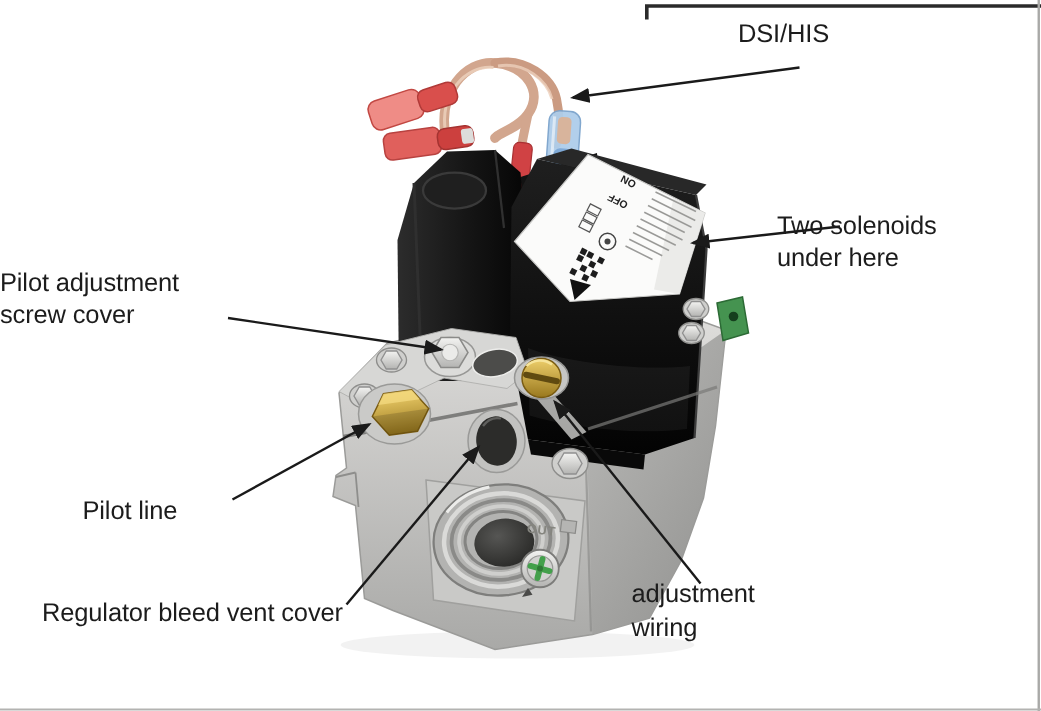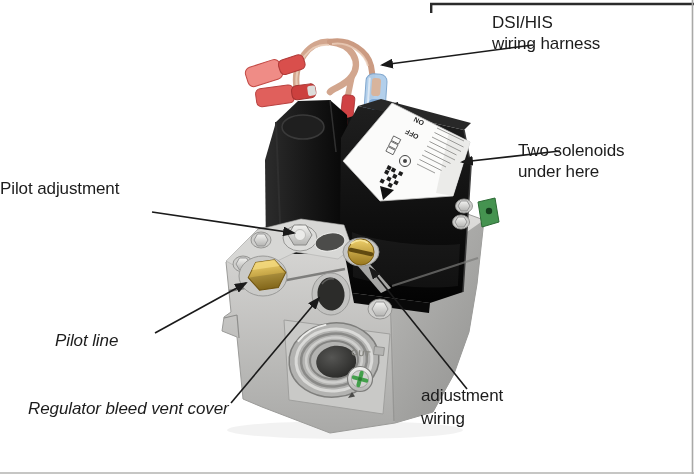--- a/index.html
+++ b/index.html
@@ -6,21 +6,21 @@
   .canvas{
     position:relative;width:694px;height:474px;background:#ffffff;overflow:hidden;
     font-family:"Liberation Sans",sans-serif;
   }
   .art{position:absolute;left:0;top:0;}
   .callout{
     position:absolute;color:#1c1c1c;font-size:17px;line-height:21px;
     letter-spacing:-0.1px;white-space:nowrap;
   }
   .callout.center{text-align:left;}
-  .callout.left{text-align:left;font-style:italic;}
+  .callout.left{text-align:left;}
   .callout.lh23{line-height:23px;}
   svg text{font-family:"Liberation Sans",sans-serif;}
 </style>
 </head>
 <body>
 
 <div class="canvas">
 
   <svg class="art" width="694" height="474" viewBox="0 0 694 474">
     <defs>
@@ -248,30 +248,30 @@
       <path d="M560,151 L462,162" marker-end="url(#ah)"></path>
       <path d="M152,212 L294,233" marker-end="url(#ah)"></path>
       <path d="M155,333 L246,283" marker-end="url(#ah)"></path>
       <path d="M231,403 L319,298" marker-end="url(#ah)"></path>
       <path d="M467,389 L370,268" marker-end="url(#ah)"></path>
     </g>
   </svg>
 
   <div class="callout center" style="left:492px;top:12px;width:200px;">
     <div>DSI/HIS</div>
-    <div>wiring harness</div>
   </div>
 
   <div class="callout center" style="left:518px;top:140px;width:200px;">
     <div>Two solenoids</div>
     <div>under here</div>
   </div>
 
   <div class="callout center" style="left:0px;top:178px;width:182px;">
     <div>Pilot adjustment</div>
+    <div>screw cover</div>
   </div>
 
   <div class="callout left" style="left:55px;top:330px;width:160px;">
     <div>Pilot line</div>
   </div>
 
   <div class="callout left" style="left:28px;top:398px;width:220px;">
     <div>Regulator bleed vent cover</div>
   </div>
 

